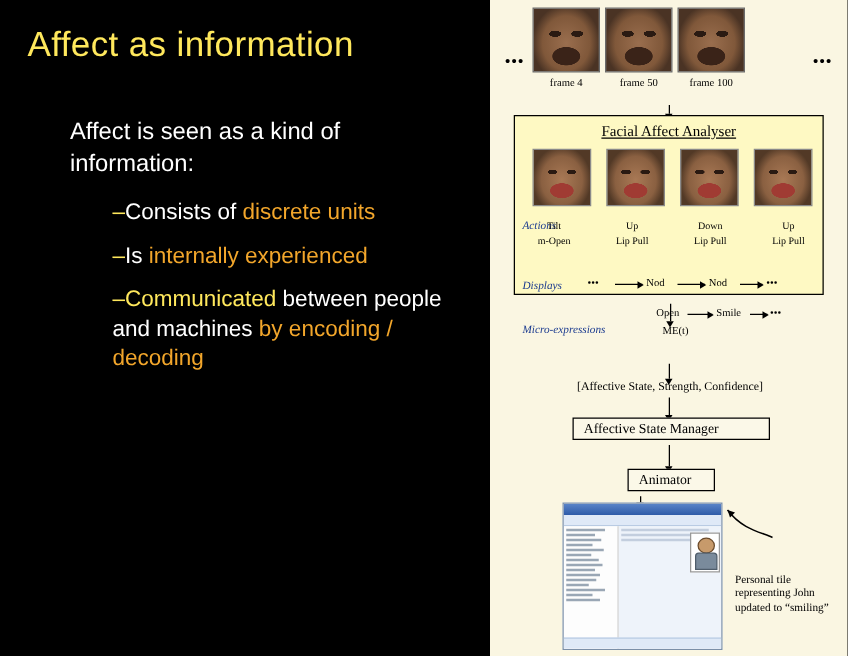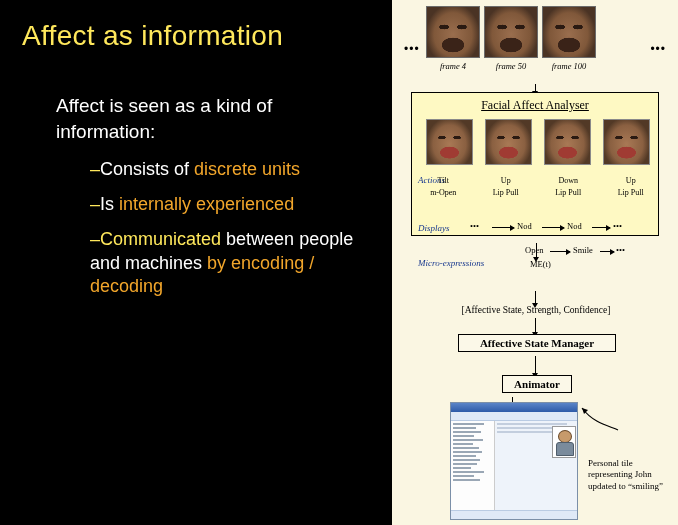--- a/index.html
+++ b/index.html
@@ -111,21 +111,20 @@
       radial-gradient(ellipse 13% 7% at 33% 40%, #2a1a12 0%, #2a1a12 70%, rgba(0,0,0,0) 72%),
       radial-gradient(ellipse 13% 7% at 67% 40%, #2a1a12 0%, #2a1a12 70%, rgba(0,0,0,0) 72%),
       radial-gradient(ellipse 52% 62% at 50% 55%, #9a6e4e 0%, #80583a 70%, #4a3324 100%),
       linear-gradient(#6d563f, #3b2c20);
   }
   .frame-label {
     font-size: 8.5px;
     color: #000;
     margin-top: 3px;
     font-family: "Liberation Serif", serif;
-    font-style: italic;
   }
 
   
   .analyser-box {
     position: absolute;
     left: 19px;
     top: 92px;
     width: 248px;
     height: 144px;
     border: 1px solid #000;
@@ -226,24 +225,23 @@
     color: #000;
     font-family: "Liberation Serif", serif;
   }
   .box-btn {
     position: absolute;
     border: 1px solid #000;
     background: #FBF8E8;
     font-size: 11px;
     color: #000;
     font-family: "Liberation Serif", serif;
-    text-align: center;
+    text-align: left;
     box-sizing: border-box;
     padding: 2px 8px;
-    font-weight: bold;
   }
   #asm-box { left: 66px; top: 334px; width: 158px; }
   #anim-box { left: 110px; top: 375px; width: 70px; }
 
   .v-arrow {
     position: absolute;
     width: 1px;
     background: #000;
   }
   .v-arrow::after {

